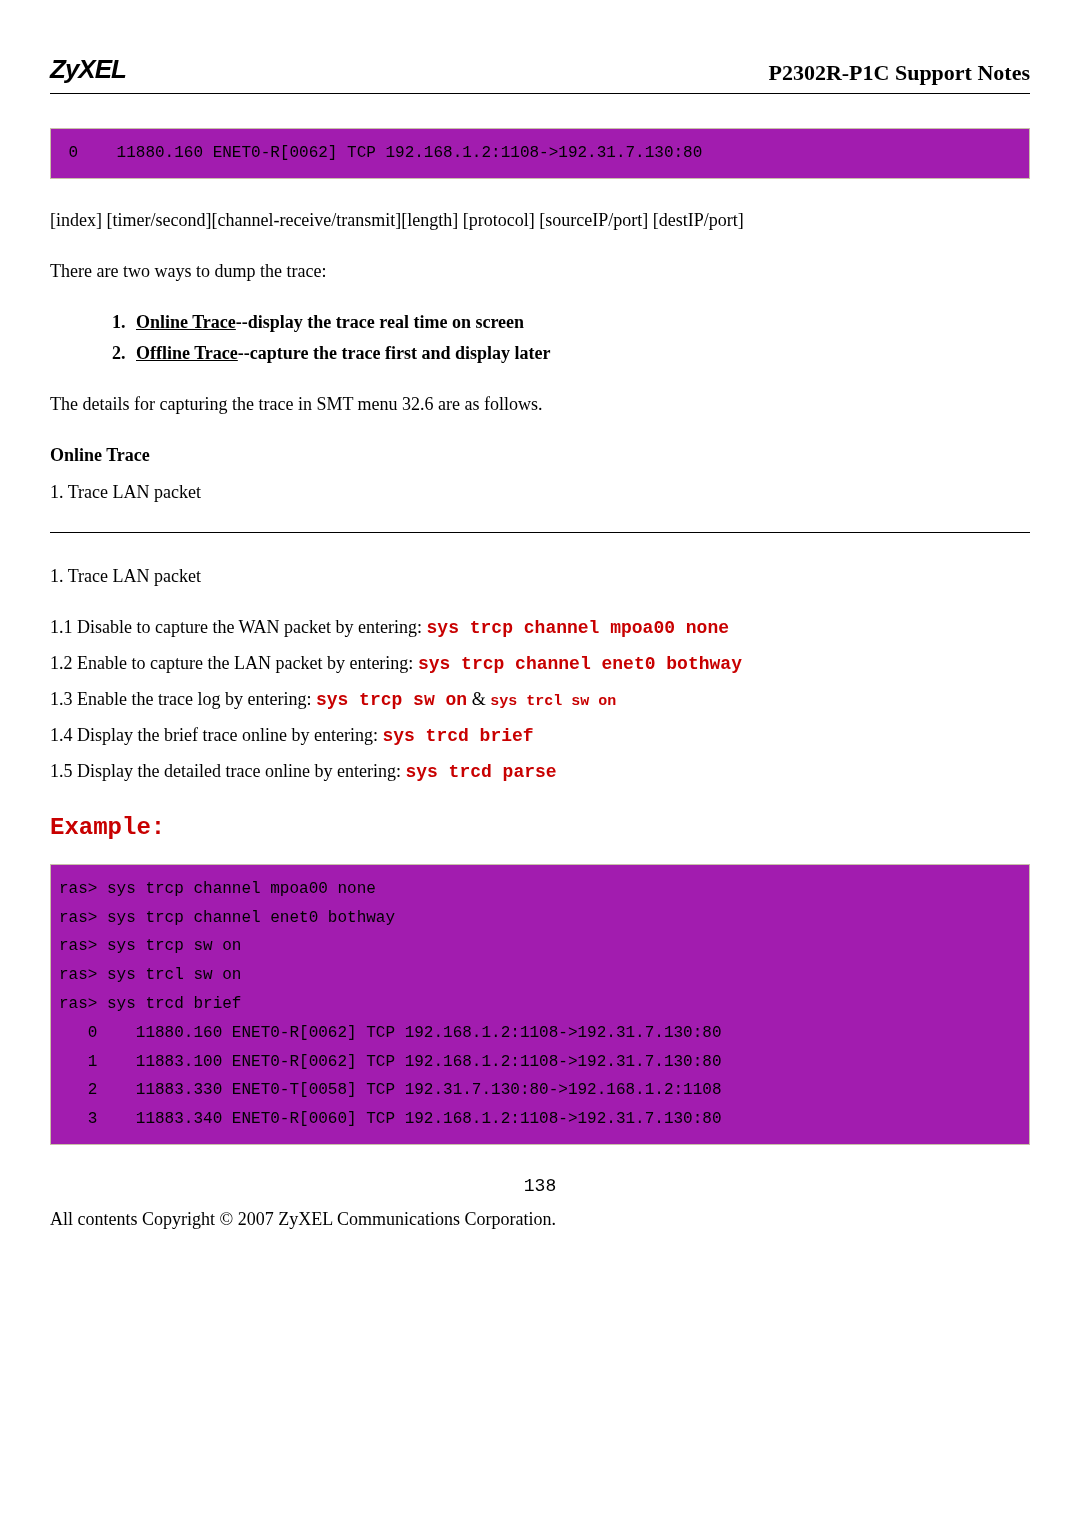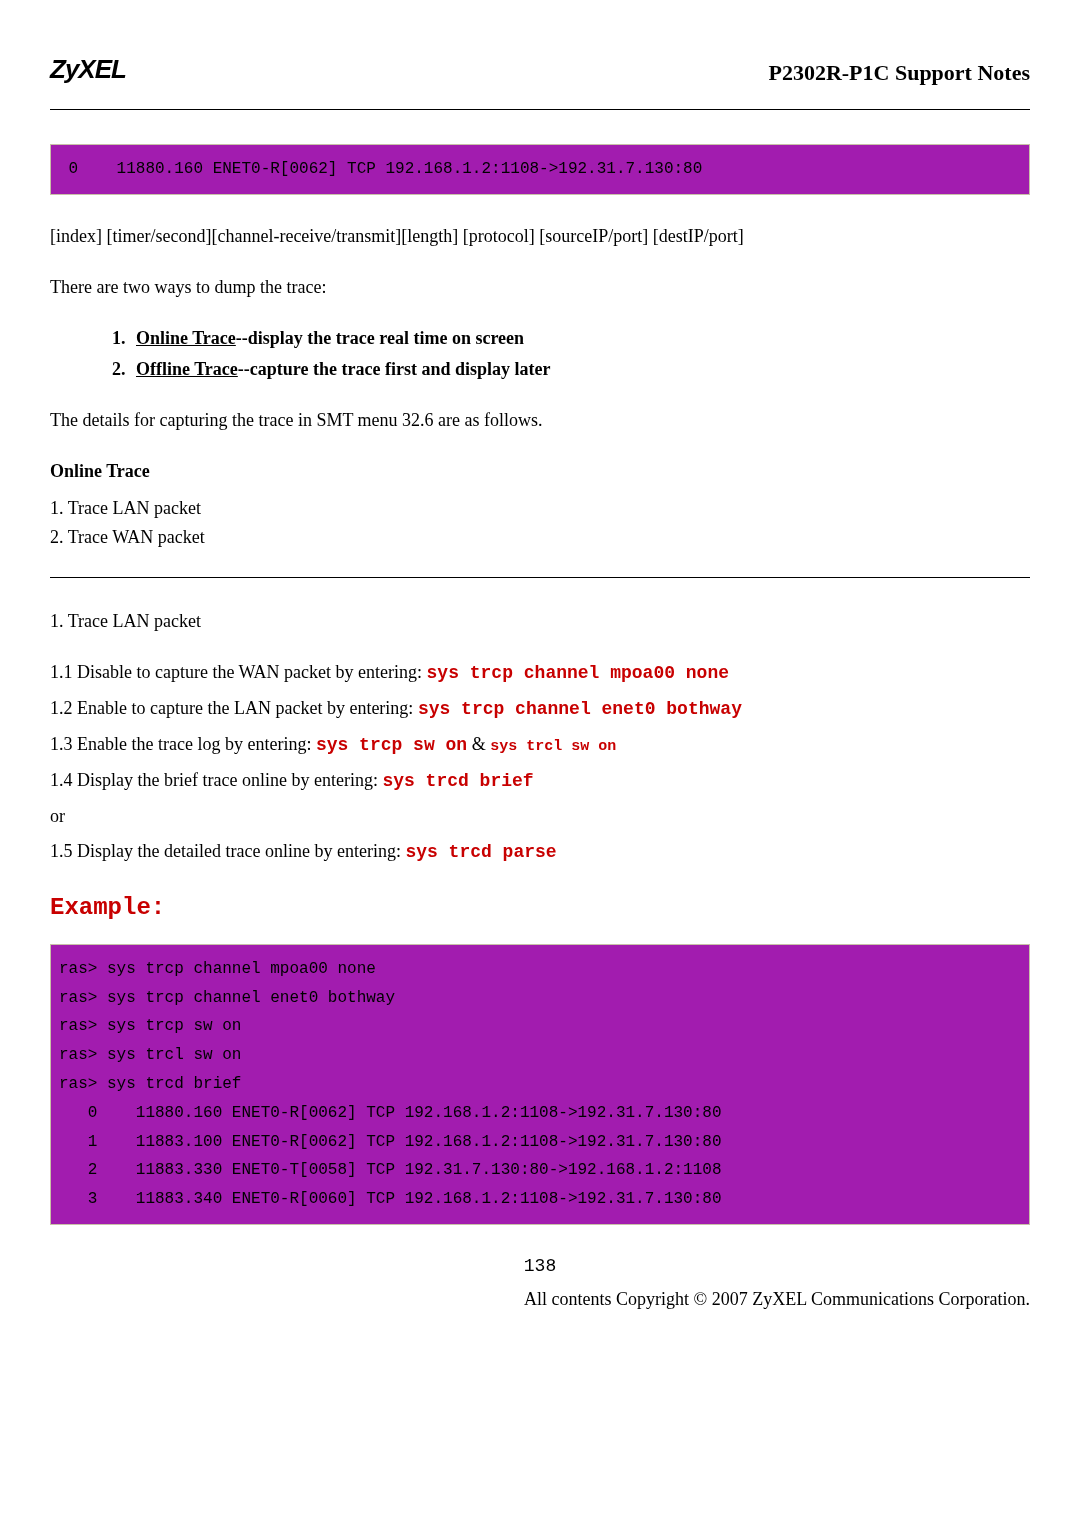--- a/index.html
+++ b/index.html
@@ -9,21 +9,21 @@
     background: #ffffff;
     color: #000000;
     font-size: 18px;
     line-height: 1.5;
   }
   .header-row {
     display: flex;
     justify-content: space-between;
     align-items: flex-end;
     border-bottom: 1.5px solid #000;
-    padding-bottom: 20px;
+    padding-bottom: 4px;
     margin-bottom: 34px;
   }
   .logo {
     font-family: Arial, sans-serif;
     font-weight: 900;
     font-style: italic;
     font-size: 26px;
     letter-spacing: -1px;
   }
   .doc-title {
@@ -85,21 +85,21 @@
   }
   .trace-lines div { margin-bottom: 8px;}
   .trace-lines { margin-bottom: 24px;}
   .page-num {
     text-align: center;
     margin-top: 24px;
     font-size: 18px;
     font-family: Liberation Mono, monospace;
   }
   .footer {
-    text-align: right;
+    text-align: left;
     margin-top: 6px;
     font-size: 18px;
   }
 </style>
 </head>
 <body>
 
 <div class="header-row">
   <div class="logo">ZyXEL</div>
   <div class="doc-title">P2302R-P1C Support Notes</div>
@@ -119,41 +119,39 @@
     <span class="link-u">Offline Trace</span><span>--capture the trace first and display later</span>
   </li>
 </ol>
 
 <p>The details for capturing the trace in SMT menu 32.6 are as follows.</p>
 
 <div class="bsect">Online Trace</div>
 
 <div class="plain-lines">
   <div>1. Trace LAN packet</div>
-  <div>2. Trace WAN packet</div>
 </div>
 
 <hr class="thin">
 
 <p>1. Trace LAN packet</p>
 
 <div class="trace-lines">
   <div>
     <span>1.1 Disable to capture the WAN packet by entering: </span><span class="mono-red">sys trcp channel mpoa00 none</span>
   </div>
   <div>
     <span>1.2 Enable to capture the LAN packet by entering: </span><span class="mono-red">sys trcp channel enet0 bothway</span>
   </div>
   <div>
     <span>1.3 Enable the trace log by entering: </span><span class="mono-red">sys trcp sw on</span><span> &amp; </span><span class="mono-red-sm">sys trcl sw on</span>
   </div>
   <div>
     <span>1.4 Display the brief trace online by entering: </span><span class="mono-red">sys trcd brief</span>
   </div>
-  <div>or</div>
   <div>
     <span>1.5 Display the detailed trace online by entering: </span><span class="mono-red">sys trcd parse</span>
   </div>
 </div>
 
 <div class="example-h">Example:</div>
 
 <div class="code-box">ras&gt; sys trcp channel mpoa00 none
 ras&gt; sys trcp channel enet0 bothway
 ras&gt; sys trcp sw on

